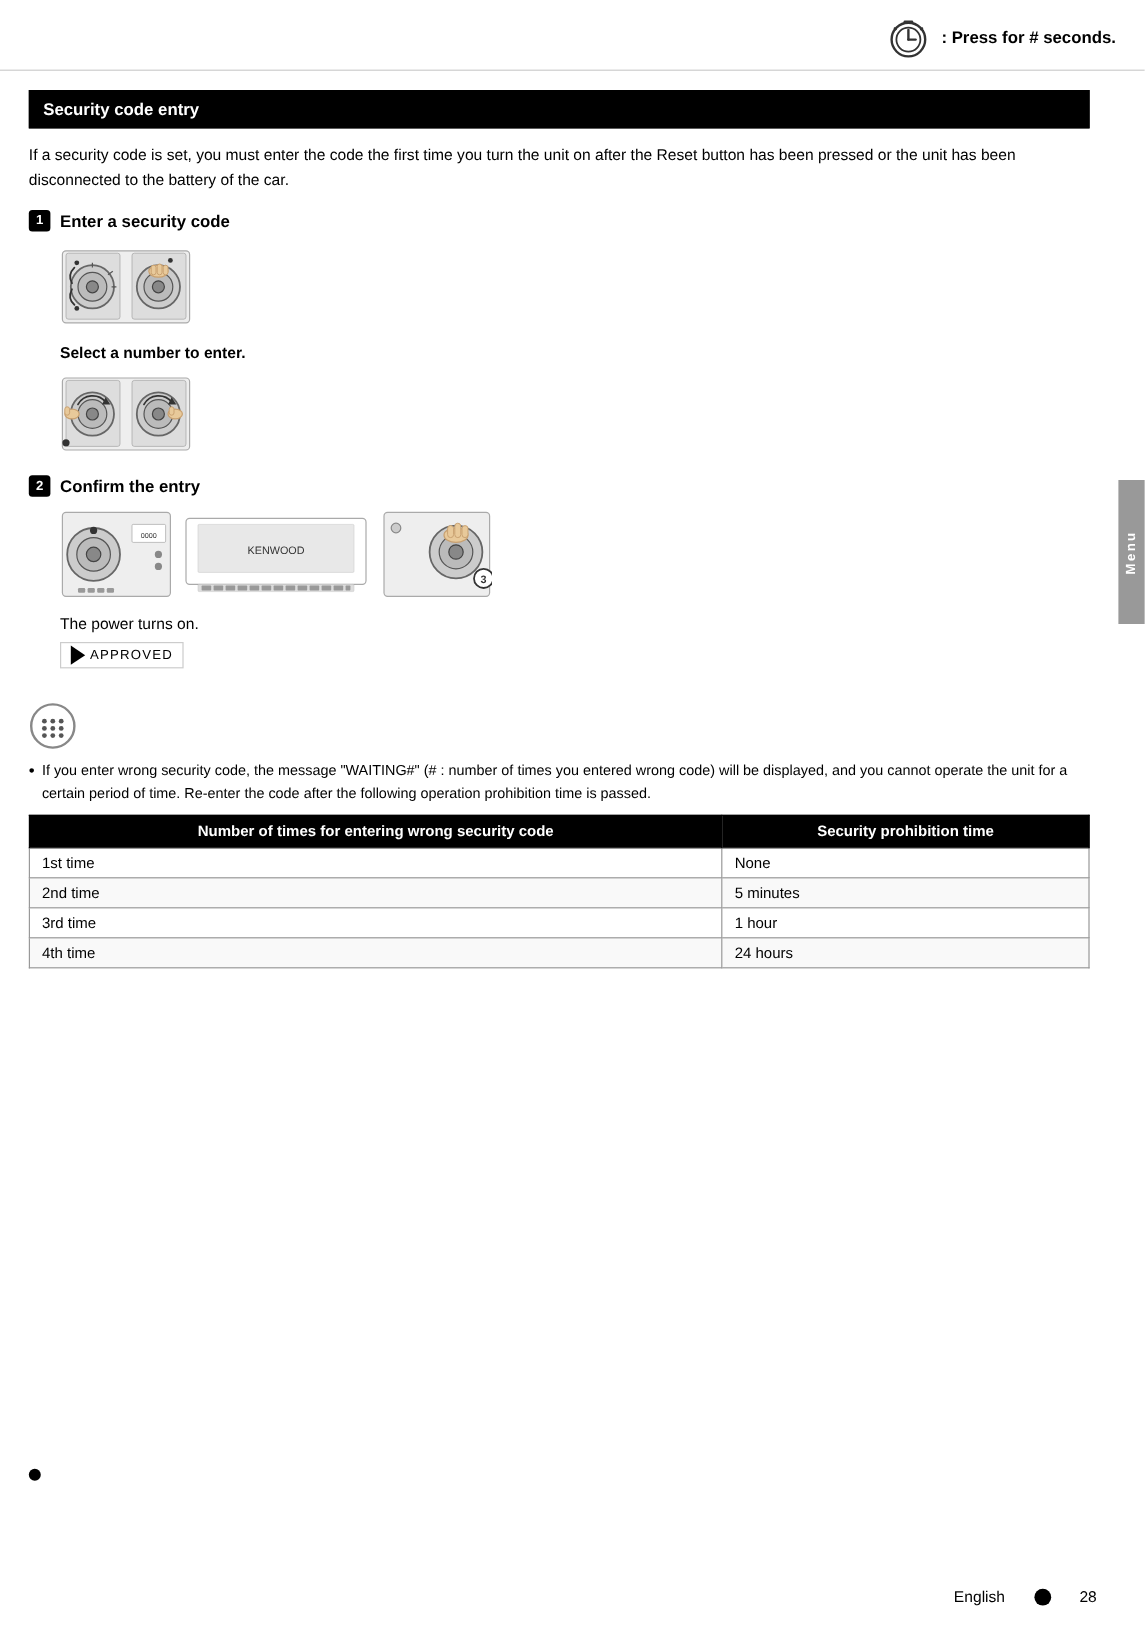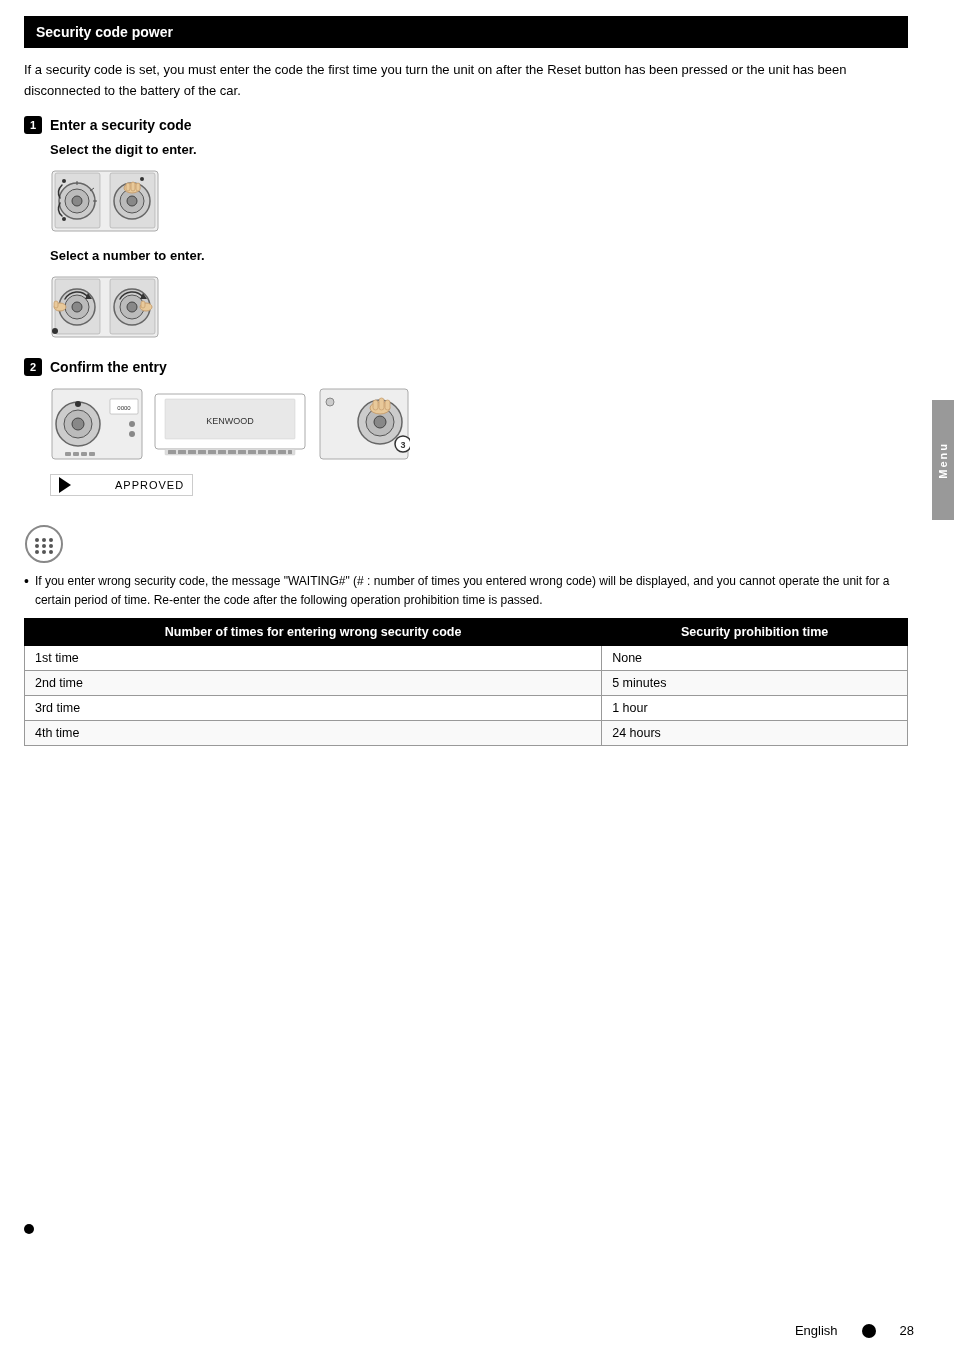--- a/index.html
+++ b/index.html
@@ -122,21 +122,20 @@
     
     .approved-badge {
       display: inline-flex;
       align-items: center;
       border: 1px solid #ccc;
       padding: 2px 8px;
       font-size: 11px;
       letter-spacing: 1px;
       margin-left: 26px;
       margin-bottom: 14px;
-      gap: 40px;
     }
 
     .note-text {
       font-size: 12px;
       line-height: 1.6;
       margin-left: 0;
     }
 
     .bullet-item {
       display: flex;
@@ -247,36 +246,51 @@
       font-size: 11px;
       font-weight: bold;
       letter-spacing: 2px;
     }
   </style>
 </head>
 <body>
 
 <div class="page-container">
 
+  <div class="top-header">
+    <div style="display:flex; align-items:center; gap:8px;">
+
+      <svg width="38" height="38" viewBox="0 0 38 38">
+        <circle cx="19" cy="21" r="14" fill="none" stroke="#333" stroke-width="2"></circle>
+        <circle cx="19" cy="21" r="10" fill="none" stroke="#333" stroke-width="1.5"></circle>
+        <line x1="19" y1="21" x2="19" y2="13" stroke="#333" stroke-width="2" stroke-linecap="round"></line>
+        <line x1="19" y1="21" x2="25" y2="21" stroke="#333" stroke-width="2" stroke-linecap="round"></line>
+        <rect x="15" y="5" width="8" height="3" rx="1" fill="#333"></rect>
+        <line x1="19" y1="8" x2="19" y2="7" stroke="#333" stroke-width="2"></line>
+        <line x1="7" y1="11" x2="9" y2="13" stroke="#333" stroke-width="1.5"></line>
+        <line x1="31" y1="11" x2="29" y2="13" stroke="#333" stroke-width="1.5"></line>
+      </svg>
+      <span class="press-text">: Press for # seconds.</span>
+    </div>
+  </div>
 
   <div class="main-content">
 
     <div class="section-box">
-      <span class="section-box-title">Security code power</span>
+      <span class="section-box-title">Security code entry</span>
     </div>
 
     <p class="intro-text">If a security code is set, you must enter the code the first time you turn the unit on after the Reset button has been pressed or the unit has been disconnected to the battery of the car.</p>
 
     <div class="step-container">
       <div class="step-header">
         <div class="step-number">1</div>
         <span class="step-title">Enter a security code</span>
       </div>
 
-      <div class="sub-step-title">Select the digit to enter.</div>
       <div class="diagram-area">
 
         <svg class="diagram-svg" viewBox="0 0 110 75">
 
           <rect x="2" y="8" width="106" height="60" rx="3" fill="#eee" stroke="#aaa" stroke-width="1"></rect>
 
           <rect x="5" y="10" width="45" height="55" rx="2" fill="#ddd" stroke="#999" stroke-width="0.5"></rect>
 
           <circle cx="27" cy="38" r="18" fill="#ccc" stroke="#666" stroke-width="1.5"></circle>
           <circle cx="27" cy="38" r="12" fill="#bbb" stroke="#555" stroke-width="1"></circle>
@@ -394,20 +408,21 @@
 
           <ellipse cx="330" cy="24" rx="10" ry="6" fill="#e8c99a" stroke="#c8a070" stroke-width="1"></ellipse>
           <rect x="323" y="16" width="5" height="10" rx="2.5" fill="#e8c99a" stroke="#c8a070" stroke-width="0.8"></rect>
           <rect x="329" y="14" width="5" height="12" rx="2.5" fill="#e8c99a" stroke="#c8a070" stroke-width="0.8"></rect>
           <rect x="335" y="16" width="5" height="10" rx="2.5" fill="#e8c99a" stroke="#c8a070" stroke-width="0.8"></rect>
 
           <circle cx="280" cy="18" r="4" fill="#ccc" stroke="#888" stroke-width="1"></circle>
         </svg>
       </div>
 
+      <p class="power-on-text">The power turns on.</p>
 
       
       <div class="approved-badge">
         <span class="arrow-right"></span>
         <span>APPROVED</span>
       </div>
     </div>
 
     <div style="display:flex; align-items:center; margin-bottom:8px;">
       <svg width="40" height="40" viewBox="0 0 40 40">

